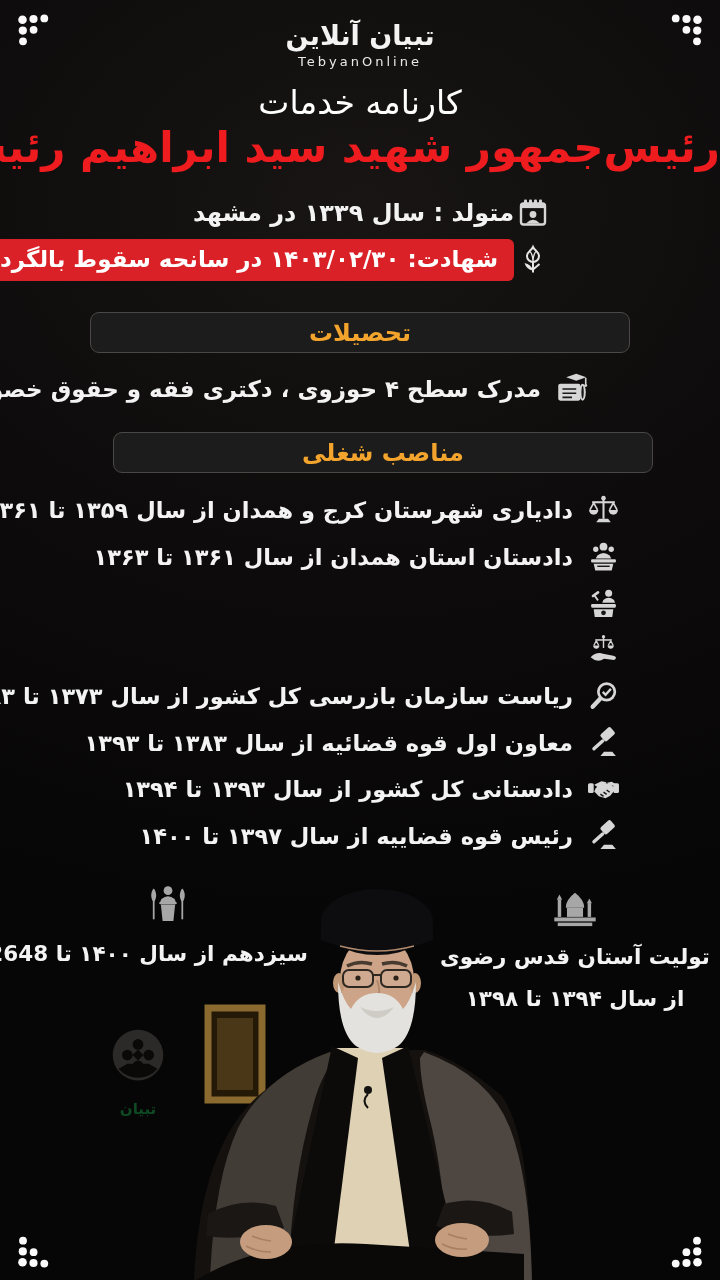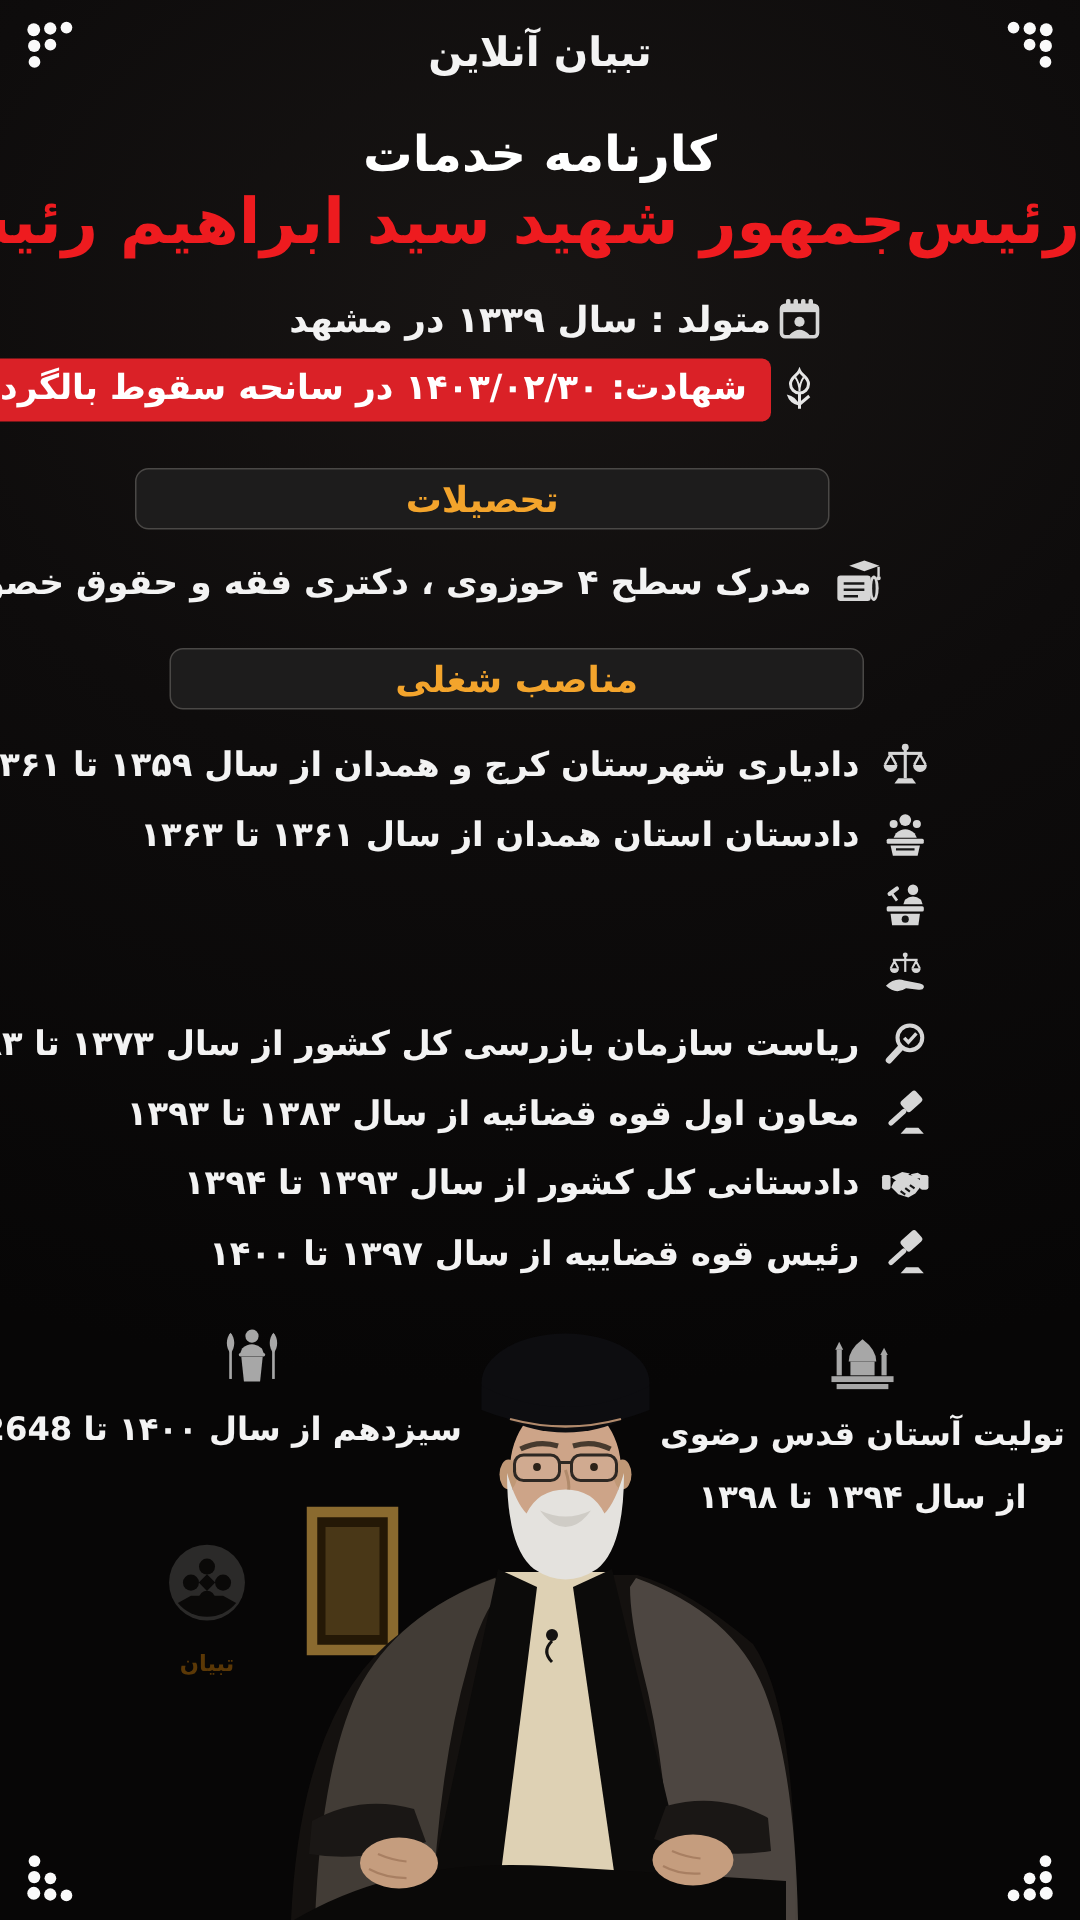--- a/index.html
+++ b/index.html
@@ -20,33 +20,33 @@
   .corner.tr{right:17px;top:14px;transform:scaleX(-1);}
   .corner.bl{left:17px;bottom:12px;transform:scaleY(-1);}
   .corner.br{right:17px;bottom:12px;transform:scale(-1,-1);}
 
   
   .logo{top:20px;}
   .logo-fa{font-size:27px;font-weight:bold;letter-spacing:0.5px;}
   .logo-en{font-size:13px;letter-spacing:3px;color:#e9e9e9;margin-top:3px;}
 
   
-  .title1{top:83px;font-size:33px;font-weight:bold;color:#ffffff;}
+  .title1{top:83px;font-size:33px;font-weight:normal;color:#ffffff;}
   .title2{top:123px;font-size:42px;font-weight:bold;color:#ee1b1f;}
 
   
   .vrow{position:absolute;right:170px;display:flex;direction:rtl;align-items:center;gap:2px;z-index:3;}
   .vrow .vic{width:34px;height:34px;flex:0 0 34px;}
   .born{top:196px;font-size:24px;font-weight:bold;}
   .martyr{top:239px;}
   .banner{background:#da2127;color:#fff;font-size:23px;font-weight:bold;
           padding:7px 16px 9px 16px;border-radius:6px;}
 
   
-  .secbar{position:absolute;left:90px;width:463px;height:41px;box-sizing:border-box;
+  .secbar{position:absolute;left:90px;width:540px;height:41px;box-sizing:border-box;
           background:#1d1c1c;border:1px solid #4a4846;border-radius:9px;
           display:flex;align-items:center;justify-content:center;
           font-size:24px;font-weight:bold;color:#f3a42c;z-index:3;}
   .sec-edu{top:312px;}
   .sec-pos{top:432px;margin-left:23px;}
 
   .edurow{position:absolute;right:130px;top:371px;display:flex;direction:rtl;
           align-items:center;gap:13px;font-size:23px;font-weight:bold;z-index:3;}
   .edurow .vic{width:36px;height:36px;flex:0 0 36px;}
 
@@ -60,21 +60,21 @@
   .fcol{position:absolute;width:280px;text-align:center;font-weight:bold;
         font-size:21.5px;z-index:4;}
   .fcol .fic{height:42px;margin-bottom:14px;display:flex;justify-content:center;align-items:flex-end;}
   .fcol .l1{margin-bottom:17px;}
   .fcol-right{left:435px;top:888px;}
   .fcol-left{left:28px;top:885px;}
 
   
   .watermark{position:absolute;left:98px;top:1022px;width:80px;text-align:center;
              opacity:0.55;z-index:2;}
-  .wm-text{color:#a16207;font-size:15px;font-weight:bold;margin-top:2px;}
+  .wm-text{color:#15803d;font-size:15px;font-weight:bold;margin-top:2px;}
 
   
   .portrait{position:absolute;left:180px;top:880px;width:360px;height:400px;z-index:1;}
 </style>
 </head>
 <body>
 
 <svg class="corner tl" viewBox="0 0 34 34">
     <g fill="#fafafa">
       <circle cx="5.5" cy="5.8" r="4.3"></circle>
@@ -111,20 +111,21 @@
       <circle cx="16.5" cy="5" r="4.1"></circle>
       <circle cx="27.3" cy="4.4" r="3.9"></circle>
       <circle cx="5.8" cy="16.6" r="4.1"></circle>
       <circle cx="16.6" cy="15.8" r="3.9"></circle>
       <circle cx="6" cy="27.3" r="3.9"></circle>
     </g>
   </svg>
 
 <div class="abs ctr logo">
   <div class="logo-fa nowrap" dir="rtl">تبیان آنلاین</div>
+  <div class="logo-en nowrap">TebyanOnline</div>
 </div>
 
 <div class="abs ctr title1 nowrap" dir="rtl">کارنامه خدمات</div>
 <div class="abs ctr title2 nowrap" dir="rtl">رئیس‌جمهور شهید سید ابراهیم رئیسی</div>
 
 <div class="vrow born">
   <svg class="vic" viewBox="0 0 34 34">
     <rect x="5" y="7.5" width="24" height="21" rx="2.5" fill="none" stroke="#d6d6d6" stroke-width="2.4"></rect>
     <g fill="#d6d6d6">
       <rect x="5" y="7.5" width="24" height="4.6"></rect>

